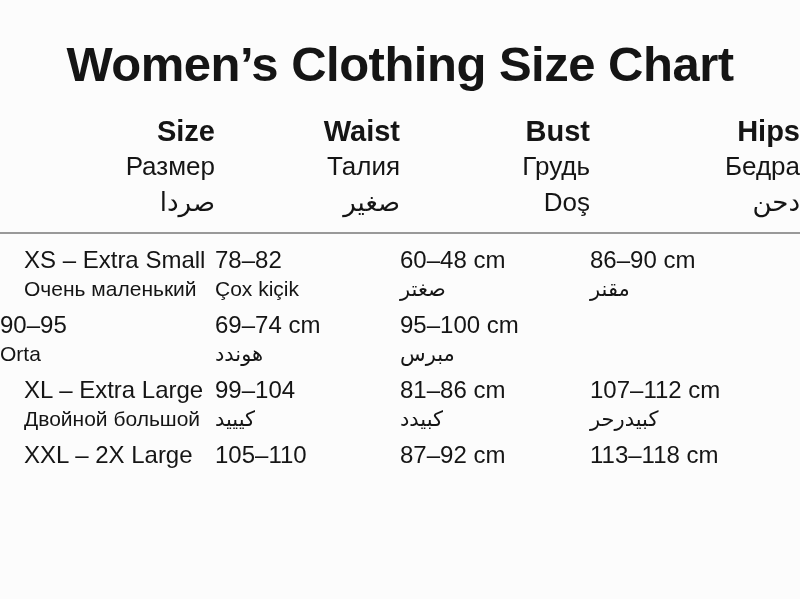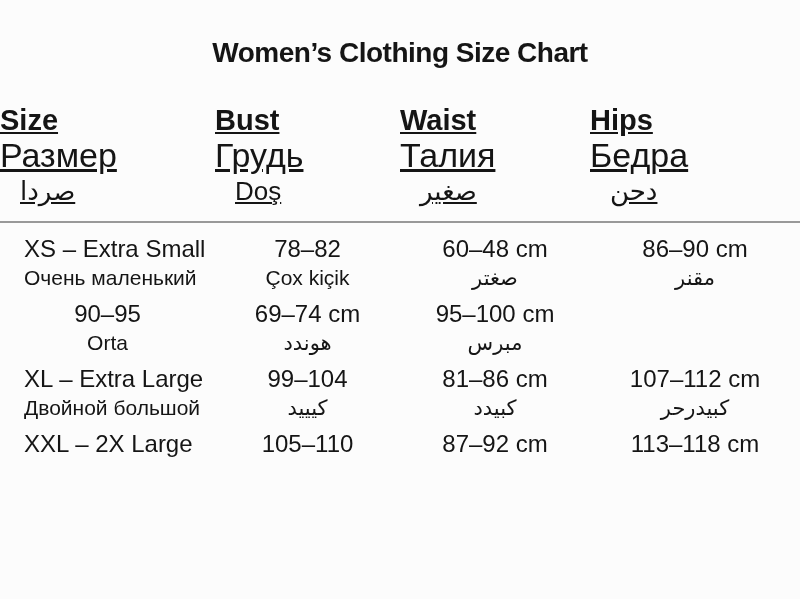--- a/index.html
+++ b/index.html
@@ -6,77 +6,77 @@
   body {
     width: 800px; height: 599px;
     background: #fcfcfc;
     color: #151515;
     font-family: "Liberation Sans", "DejaVu Sans", sans-serif;
     overflow: hidden;
   }
   .page { width: 800px; height: 599px; }
 
   .title {
-    padding-top: 30px;
+    padding-top: 41px;
     height: 46px;
     line-height: 46px;
     text-align: center;
-    font-size: 28px;
+    font-size: 49px;
     font-weight: 700;
     letter-spacing: -0.5px;
     white-space: nowrap;
   }
 
   .grid {
     display: grid;
     grid-template-columns: 215px 185px 190px 210px;
   }
 
   .header-grid { margin-top: 26px; }
-  .header-cell { text-align: left; text-decoration: underline; }
+  .header-cell { text-align: right; }
   .h-en { font-size: 29px; font-weight: 700; line-height: 36px; }
-  .h-ru { font-size: 34px; font-weight: 400; line-height: 35px; }
+  .h-ru { font-size: 26px; font-weight: 400; line-height: 35px; }
   .h-ar { font-size: 26px; font-weight: 400; line-height: 36px; margin-left: 20px; }
 
   .divider {
     border: none;
     border-top: 2px solid #999999;
     margin: 12px 0 0 0;
     width: 800px;
   }
 
   .body-rows { margin-top: 6px; }
   .row { padding: 4px 0 3px 0; }
-  .cell { text-align: center; }
+  .cell { }
   .cell.c1 { text-align: left; padding-left: 24px; }
   .main { font-size: 24px; font-weight: 400; line-height: 31px; white-space: nowrap; }
   .sub  { font-size: 21px; font-weight: 400; line-height: 27px; white-space: nowrap; }
 </style>
 </head>
 <body>
 
 <div class="page">
 
   <div class="title">Women’s Clothing Size Chart</div>
 
   <div class="grid header-grid">
     <div class="header-cell">
       <div class="h-en">Size</div>
       <div class="h-ru">Размер</div>
       <div class="h-ar">صردا</div>
     </div>
     <div class="header-cell">
+      <div class="h-en">Waist</div>
+      <div class="h-ru">Талия</div>
+      <div class="h-ar">صغير</div>
+    </div>
+    <div class="header-cell">
       <div class="h-en">Bust</div>
       <div class="h-ru">Грудь</div>
       <div class="h-ar">Doş</div>
-    </div>
-    <div class="header-cell">
-      <div class="h-en">Waist</div>
-      <div class="h-ru">Талия</div>
-      <div class="h-ar">صغير</div>
     </div>
     <div class="header-cell">
       <div class="h-en">Hips</div>
       <div class="h-ru">Бедра</div>
       <div class="h-ar">دحن</div>
     </div>
   </div>
 
   <hr class="divider">
 

